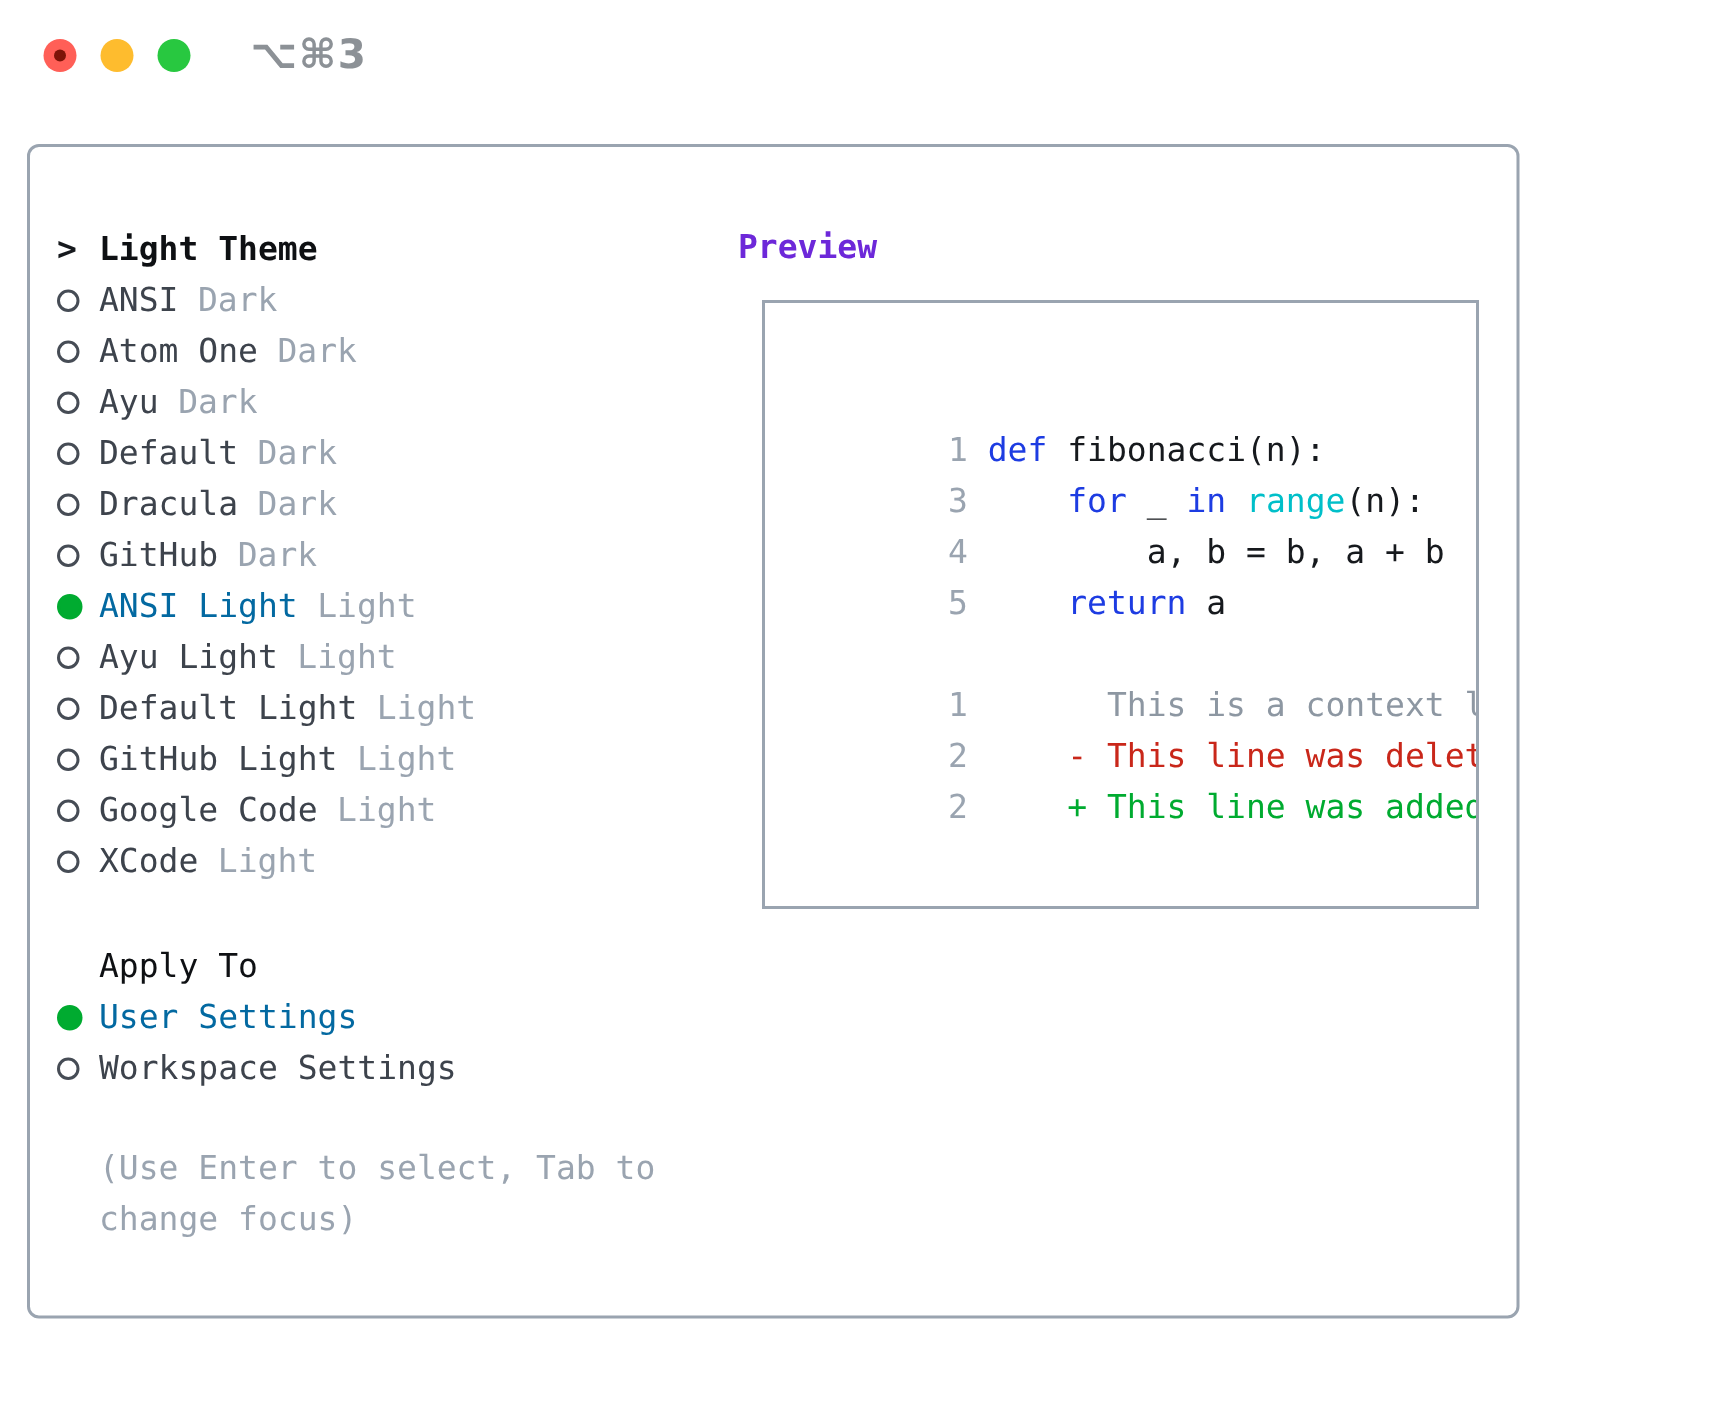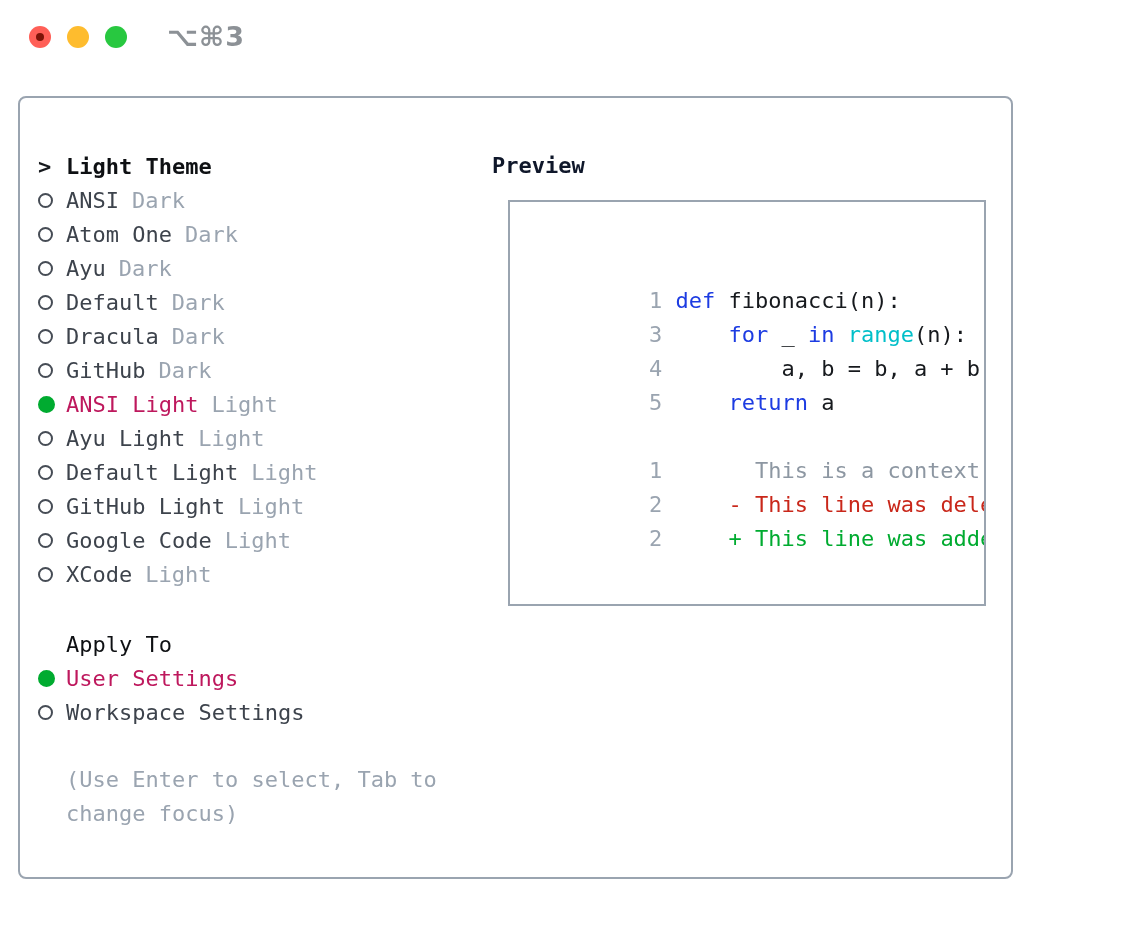--- a/index.html
+++ b/index.html
@@ -47,39 +47,39 @@
     width: 28px; flex: 0 0 28px; display: flex; align-items: center;
   }
   .prompt-marker { font-weight: bold; color: #16191d; }
   .prompt-label  { font-weight: bold; color: #0e1013; }
   .dot {
     width: 15px; height: 15px; border-radius: 50%;
     border: 2px solid #464c55; box-sizing: border-box;
   }
   .row.selected .dot { background: #00ab30; border-color: #00ab30; width: 17px; height: 17px; }
   .item-name { color: #3d434c; }
-  .row.selected .item-name { color: #be185d; }
+  .row.selected .item-name { color: #0369a1; }
   .item-tag { color: #9aa4b0; margin-left: 13px; }
   .apply-header { margin-top: 36px; }
   .apply-label { color: #0e1013; }
   .hint {
     margin-top: 34px; width: 440px;
     color: #9aa4b0; line-height: 34px; margin-left: 28px;
   }
 
   
   .preview-title {
     position: absolute; left: 472px; top: 51px; height: 34px;
-    line-height: 34px; font-weight: bold; color: #0f172a;
+    line-height: 34px; font-weight: bold; color: #6d28d9;
   }
   .preview-box {
     position: absolute; left: 488px; top: 102px;
     width: 478px; height: 406px;
     border: 2px solid #9aa4b0; box-sizing: border-box;
-    padding: 48px 0 0 33px; overflow: hidden;
+    padding: 48px 0 0 16px; overflow: hidden;
   }
   .cl { height: 34px; line-height: 34px; white-space: pre; }
   .c-ln  { color: #9aa4b0; }
   .c-pl  { color: #16191d; }
   .c-kw  { color: #1d3ce2; }
   .c-num { color: #00ab30; }
   .c-bi  { color: #00bfc9; }
   .c-ctx { color: #8d97a2; }
   .c-del { color: #c9271a; }
   .c-add { color: #00ab30; }

